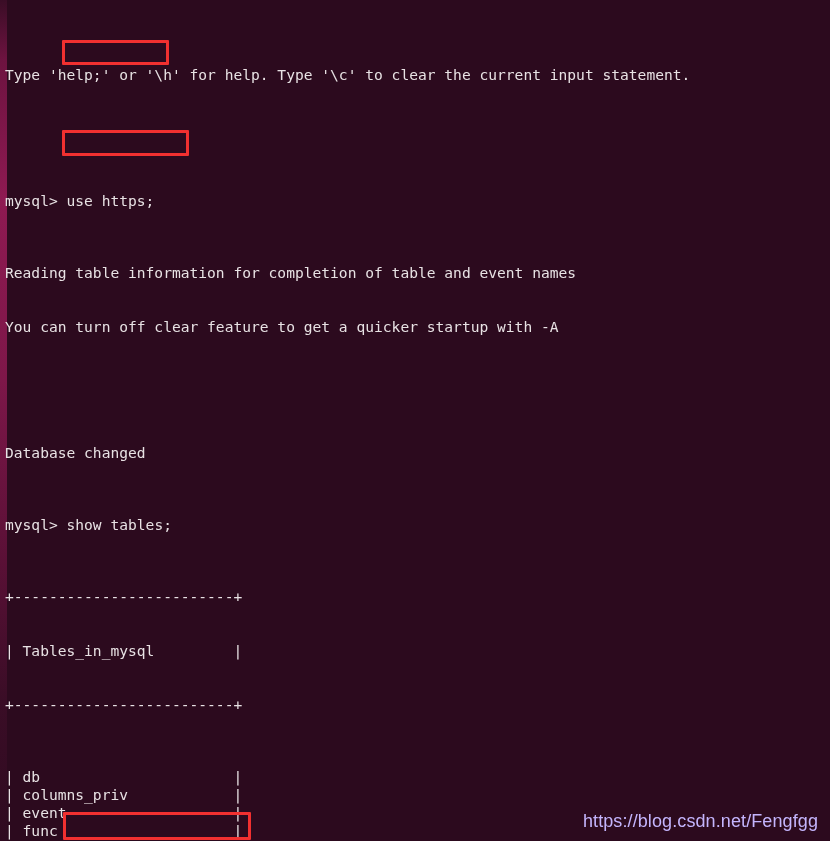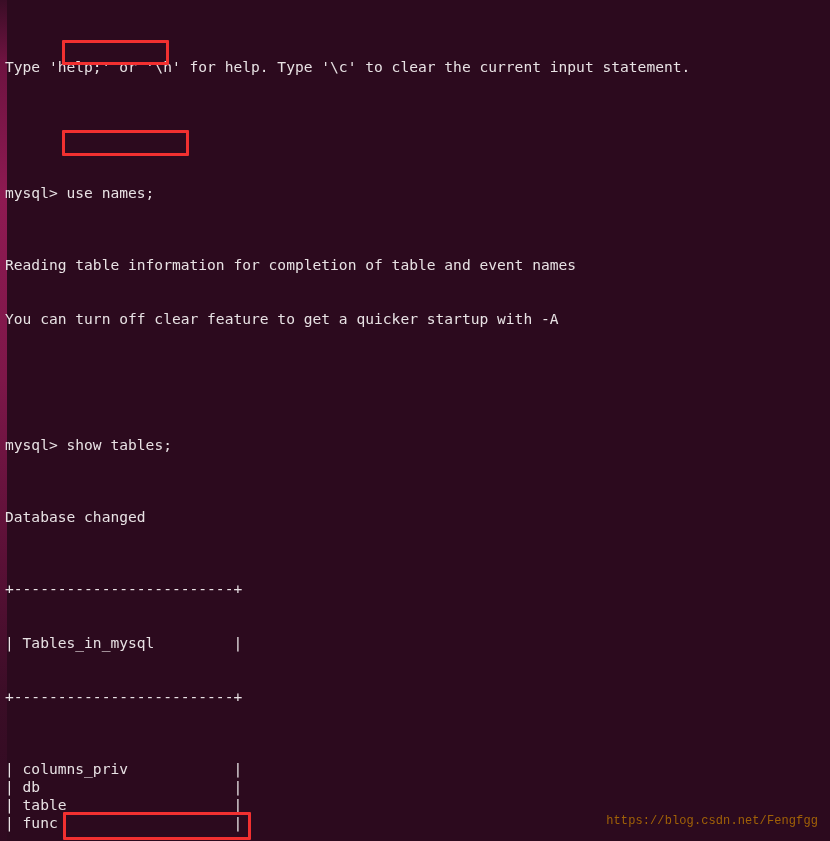--- a/index.html
+++ b/index.html
@@ -33,21 +33,21 @@
         #5a1036 560px,
         #3a0d26 700px,
         #2f0a20 841px);
     pointer-events: none;
   }
   #screen {
     position: absolute;
     left: 0; top: 0;
     width: 830px;
     height: 841px;
-    padding: 4px 0 0 5px;
+    padding: 12px 0 0 5px;
     box-sizing: border-box;
     white-space: pre;
   }
   .line {
     height: 18px;
     white-space: pre;
   }
   .blank { height: 18px; }
   
   .annot {
@@ -57,53 +57,53 @@
     box-sizing: border-box;
     pointer-events: none;
   }
   #annot-use-mysql   { left: 62px;  top: 40px;  width: 107px; height: 25px; }
   #annot-show-tables { left: 62px;  top: 130px; width: 127px; height: 26px; }
   #annot-select-user { left: 63px;  top: 812px; width: 188px; height: 28px; }
   #watermark {
     position: absolute;
     right: 12px;
     top: 812px;
-    font-family: Liberation Mono, monospace;
-    font-size: 12px;
-    color: #a16207;
+    font-family: Liberation Sans, sans-serif;
+    font-size: 18px;
+    color: #c4b5fd;
     letter-spacing: 0.1px;
   }
 </style>
 </head>
 <body>
 
 <div id="terminal">
 
   <div id="edge-strip"></div>
 
   <div id="screen">
 
     <div class="line">Type 'help;' or '\h' for help. Type '\c' to clear the current input statement.</div>
     <div class="blank"></div>
 
-    <div class="line"><span>mysql&gt;</span><span> </span><span>use names;</span></div>
+    <div class="line"><span>mysql&gt;</span><span> </span><span>use https;</span></div>
 
     <div class="line">Reading table information for completion of table and event names</div>
     <div class="line">You can turn off clear feature to get a quicker startup with -A</div>
     <div class="blank"></div>
 
+    <div class="line">Database changed</div>
+
     <div class="line"><span>mysql&gt;</span><span> </span><span>show tables;</span></div>
-
-    <div class="line">Database changed</div>
 
     <div class="line">+-------------------------+</div>
     <div class="line">| Tables_in_mysql         |</div>
     <div class="line">+-------------------------+</div>
 
-    <div id="table-rows"><div class="line">| columns_priv            |</div><div class="line">| db                      |</div><div class="line">| table                   |</div><div class="line">| func                    |</div></div>
+    <div id="table-rows"><div class="line">| db                      |</div><div class="line">| columns_priv            |</div><div class="line">| event                   |</div><div class="line">| func                    |</div></div>
 
     
     
     
 
     
 
   </div>
 
   <div class="annot" id="annot-use-mysql"></div>

